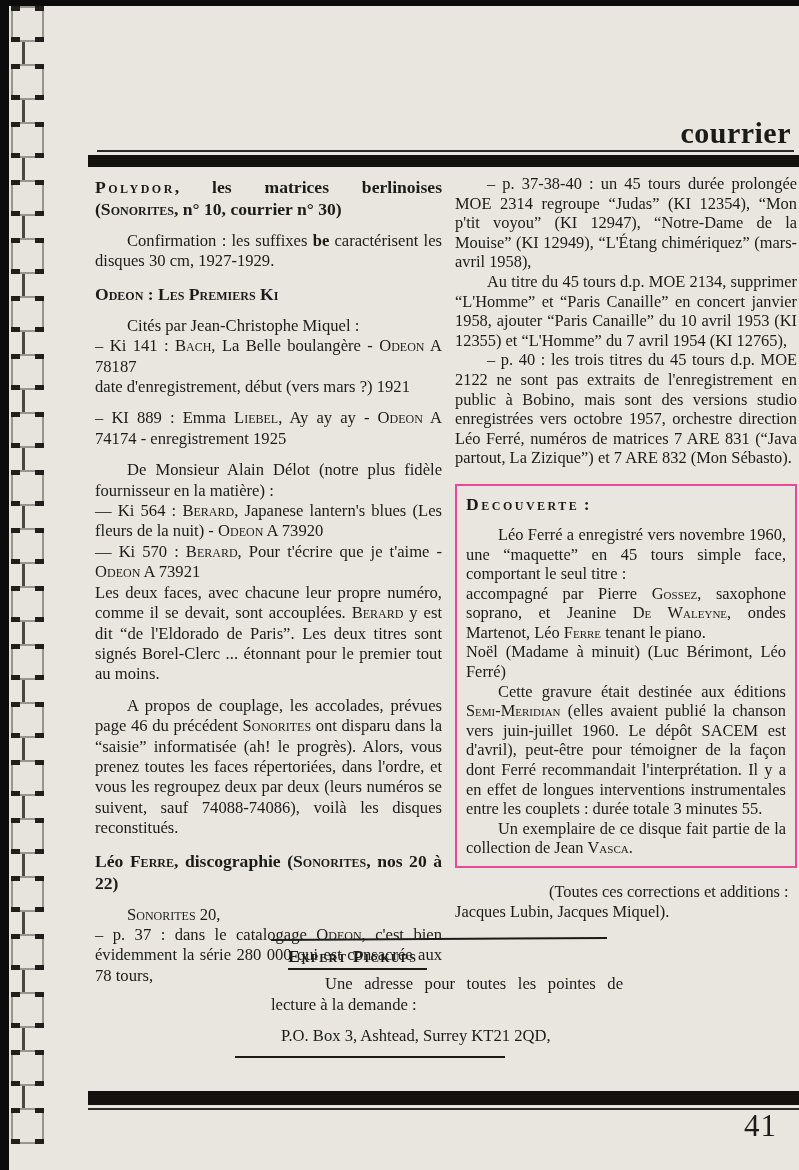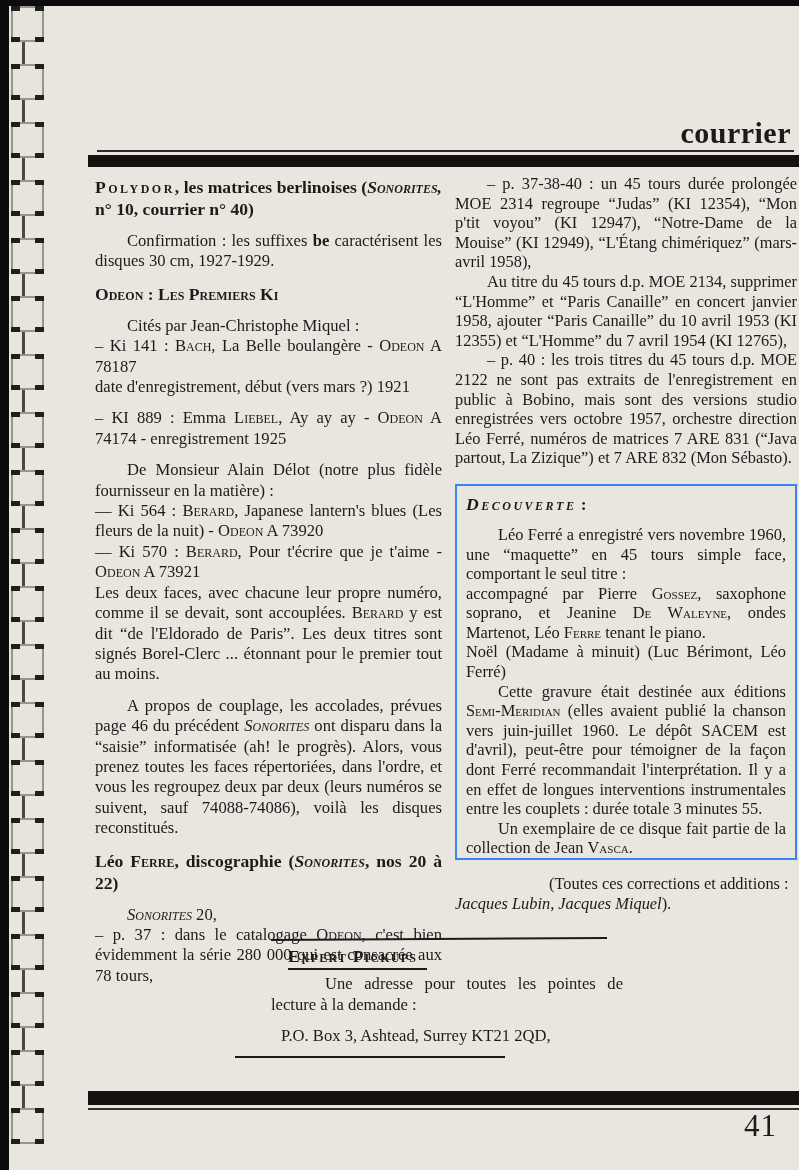--- a/index.html
+++ b/index.html
@@ -29,26 +29,26 @@
 
   
   .col{position:absolute;font-size:16.6px;line-height:20.4px;text-align:justify;}
   .col-left{left:95px;top:176px;width:347px;}
   .col-right{left:455px;top:174px;width:342px;font-size:16.4px;line-height:19.6px;}
   .par{margin:0;}
   .g{margin-top:11px;}
   .ind{text-indent:32px;}
   .h{font-size:17.6px;line-height:22px;}
   .b{font-weight:bold;}
-  .i{font-style:italic;}
+  .i{}
   .sc{font-variant:small-caps;}
   .sp{letter-spacing:2.5px;}
 
   
-  .box{margin-top:16px;border:2px solid #3b82f6;padding:7px 9px 0 9px;background:#e9e6e0;}
+  .box{margin-top:16px;border:2px solid #ec4899;padding:7px 9px 8px 9px;background:#e9e6e0;}
   .box .h{margin-bottom:10px;}
 
   .credits{margin-top:14px;text-align:left;}
   .credits-l1{padding-left:94px;}
 
   
   .pickups{position:absolute;left:271px;top:938px;width:352px;font-size:16.6px;line-height:21px;text-align:justify;}
   .pu-rule-top{height:2px;width:336px;background:#1c1b18;transform:rotate(-.35deg);}
   .pu-heading{display:inline-block;margin:6px 0 0 17px;font-size:17.5px;letter-spacing:1.2px;
               border-bottom:2px solid #1c1b18;padding:0 10px 1px 0;}
@@ -207,21 +207,21 @@
       <i class="c-bl"></i>
       <i class="c-br"></i>
     </div>
   </div>
 
 <div class="courrier">courrier</div>
 <div class="head-thin"></div>
 <div class="head-thick"></div>
 
 <div class="col col-left">
-  <p class="par h"><span class="b sc sp">Polydor</span><span class="b">, les matrices berlinoises (</span><span class="b i sc">Sonorites,</span><span class="b"> n° 10, courrier n° 40)</span></p>
+  <p class="par h"><span class="b sc sp">Polydor</span><span class="b">, les matrices berlinoises (</span><span class="b i sc">Sonorites,</span><span class="b"> n° 10, courrier n° 30)</span></p>
   <p class="par g ind"><span>Confirmation : les suffixes </span><span class="b">be</span><span> caractérisent les disques 30 cm, 1927-1929.</span></p>
   <p class="par g h"><span class="b sc">Odeon : Les Premiers Ki</span></p>
   <p class="par g ind">Cités par Jean-Christophe Miquel :</p>
   <p class="par"><span>– Ki 141 : </span><span class="sc">Bach</span><span>, La Belle boulangère - </span><span class="sc">Odeon</span><span> A 78187</span></p>
   <p class="par">date d'enregistrement, début (vers mars ?) 1921</p>
   <p class="par g"><span>– KI 889 : Emma </span><span class="sc">Liebel</span><span>, Ay ay ay - </span><span class="sc">Odeon</span><span> A 74174 - enregistrement 1925</span></p>
   <p class="par g ind">De Monsieur Alain Délot (notre plus fidèle fournisseur en la matière) :</p>
   <p class="par"><span>— Ki 564 : </span><span class="sc">Berard</span><span>, Japanese lantern's blues (Les fleurs de la nuit) - </span><span class="sc">Odeon</span><span> A 73920</span></p>
   <p class="par"><span>— Ki 570 : </span><span class="sc">Berard</span><span>, Pour t'écrire que je t'aime - </span><span class="sc">Odeon</span><span> A 73921</span></p>
   <p class="par"><span>Les deux faces, avec chacune leur propre numéro, comme il se devait, sont accouplées. </span><span class="sc">Berard</span><span> y est dit “de l'Eldorado de Paris”. Les deux titres sont signés Borel-Clerc ... étonnant pour le premier tout au moins.</span></p>

